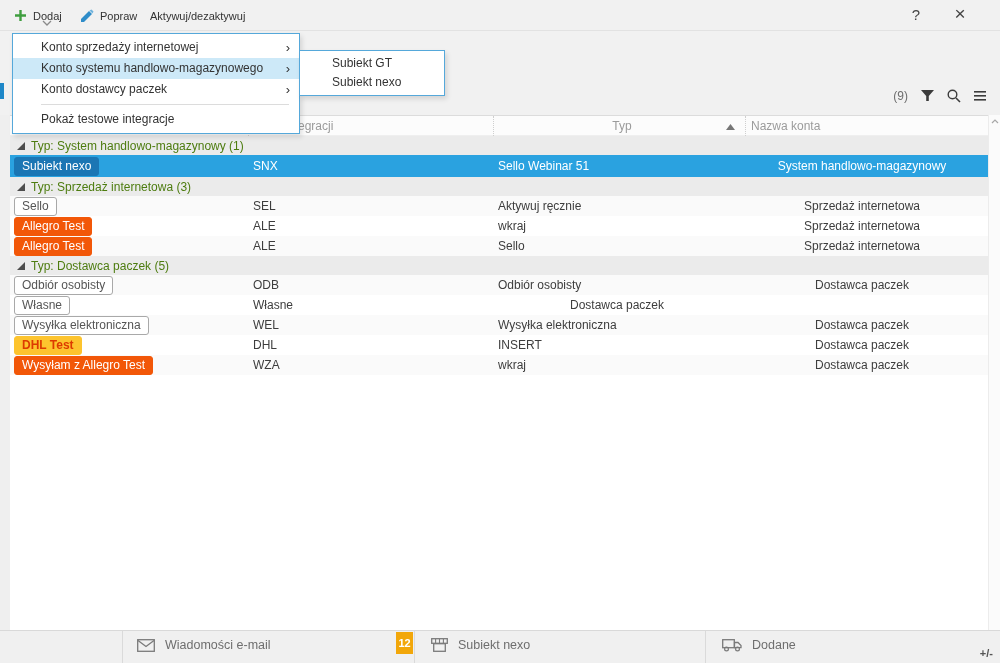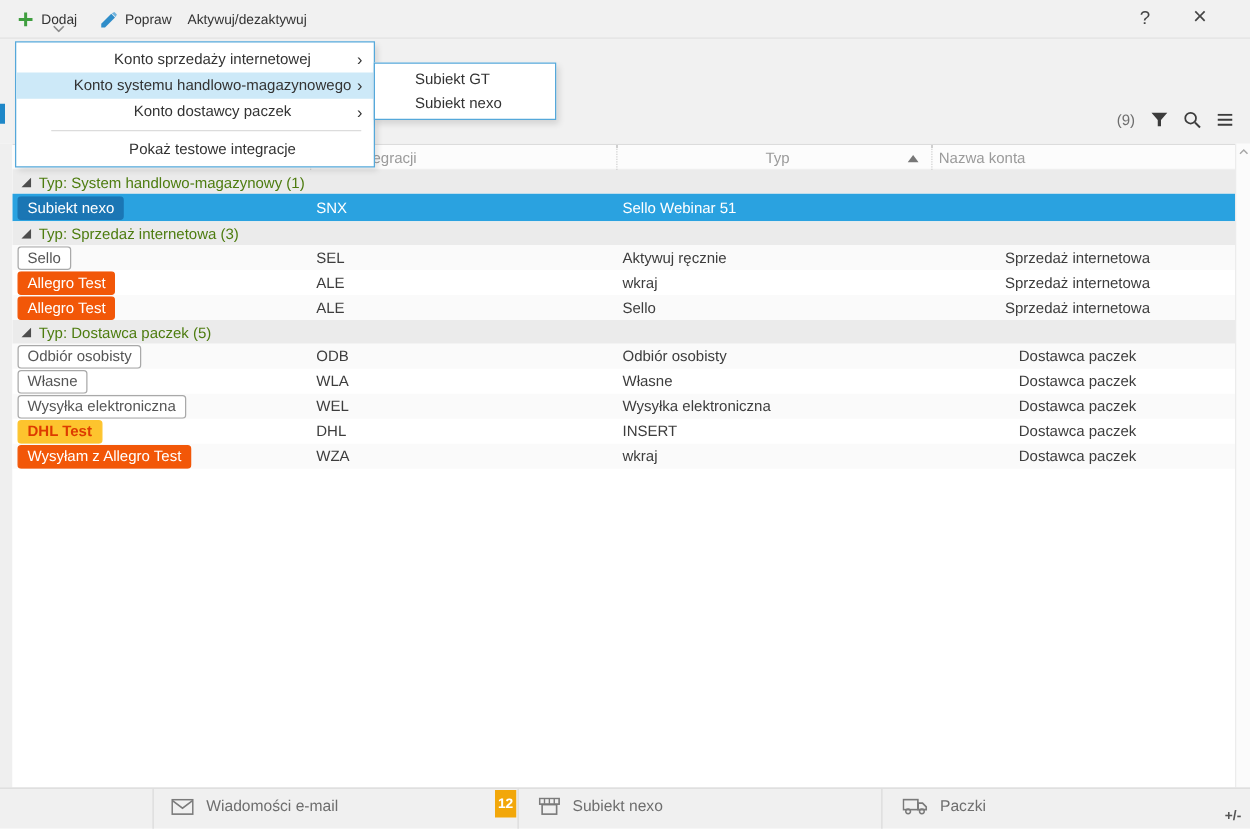--- a/index.html
+++ b/index.html
@@ -41,21 +41,21 @@
   .cell.c2, .cell.c3 { padding-left:5px; }
   .cell.c4 { text-align:center; }
   .badge { display:inline-block; padding:1px 7px 2px; border-radius:3px; line-height:14px; }
   .badge.neutral  { background:#ffffff; border:1px solid #a9a9a9; color:#555; }
   .badge.orange   { background:#f25708; border:1px solid #f25708; color:#fff; }
   .badge.yellow   { background:#fdc42e; border:1px solid #fdc42e; color:#dd3b00;font-weight:bold; }
   .badge.selected { background:#1b76b4; border:1px solid #1b76b4; color:#fff; }
 
   
   .menu { position:absolute; background:#fff; border:1px solid #55a8da; box-shadow:2px 3px 5px rgba(0,0,0,.12); padding:3px 0; z-index:20; }
-  .menu-main { left:12px; top:33px; width:288px;text-align:center; }
+  .menu-main { left:12px; top:33px; width:288px; }
   .menu-sub  { left:299px; top:50px; width:146px; z-index:21; }
   .menu-item { position:relative; height:21px; line-height:21px; padding-left:28px; color:#333; }
   .menu-sub .menu-item { height:19px; line-height:19px; padding-left:32px; }
   .menu-item.hl { background:#cde9f8; }
   .menu-arrow { position:absolute; right:9px; top:0; font-size:13px; color:#333; }
   .menu-sep { border-top:1px solid #dcdcdc; margin:4px 10px 4px 28px; }
 
   
   .statusbar { position:absolute; left:0; bottom:0; width:1000px; height:33px; background:#f0f0f0; border-top:1px solid #d9d9d9; color:#6e6e6e; font-size:12.5px; }
   .sb-divider { position:absolute; top:0; width:1px; height:33px; background:#dadada; }
@@ -126,20 +126,21 @@
       <div class="group-row">
         <svg width="8" height="8">
           <polygon points="8,0 8,8 0,8" fill="#4d4d4d"></polygon>
         </svg>
         <span>Typ: System handlowo-magazynowy (1)</span>
       </div>
       <div class="row selected">
         <div class="cell c1"><span class="badge selected">Subiekt nexo</span></div>
         <div class="cell c2">SNX</div>
         <div class="cell c3">Sello Webinar 51</div>
+        <div class="cell c4">System handlowo-magazynowy</div>
       </div>
       <div class="group-row">
         <svg width="8" height="8">
           <polygon points="8,0 8,8 0,8" fill="#4d4d4d"></polygon>
         </svg>
         <span>Typ: Sprzedaż internetowa (3)</span>
       </div>
       <div class="row zebra">
         <div class="cell c1"><span class="badge neutral">Sello</span></div>
         <div class="cell c2">SEL</div>
@@ -165,21 +166,20 @@
         <span>Typ: Dostawca paczek (5)</span>
       </div>
       <div class="row zebra">
         <div class="cell c1"><span class="badge neutral">Odbiór osobisty</span></div>
         <div class="cell c2">ODB</div>
         <div class="cell c3">Odbiór osobisty</div>
         <div class="cell c4">Dostawca paczek</div>
       </div>
       <div class="row">
         <div class="cell c1"><span class="badge neutral">Własne</span></div>
-        <div class="cell c2">WLA</div>
         <div class="cell c3">Własne</div>
         <div class="cell c4">Dostawca paczek</div>
       </div>
       <div class="row zebra">
         <div class="cell c1"><span class="badge neutral">Wysyłka elektroniczna</span></div>
         <div class="cell c2">WEL</div>
         <div class="cell c3">Wysyłka elektroniczna</div>
         <div class="cell c4">Dostawca paczek</div>
       </div>
       <div class="row">
@@ -239,17 +239,17 @@
     <span>Subiekt nexo</span>
   </div>
 
   <div class="sb-tab" style="left:722px">
     <svg width="20" height="14">
         <rect x="0.7" y="1.7" width="11.6" height="8" fill="none" stroke="#7a7a7a" stroke-width="1.3"></rect>
         <path d="M12.5 4.5 h3.5 l3 3 v2.2 h-6.5 z" fill="none" stroke="#7a7a7a" stroke-width="1.3"></path>
         <circle cx="4.5" cy="11" r="1.9" fill="none" stroke="#7a7a7a" stroke-width="1.2"></circle>
         <circle cx="15.5" cy="11" r="1.9" fill="none" stroke="#7a7a7a" stroke-width="1.2"></circle>
       </svg>
-    <span>Paczki</span>
+    <span>Dodane</span>
   </div>
 
   <div class="sb-resize">+/-</div>
 </div>
 
 </body></html>

